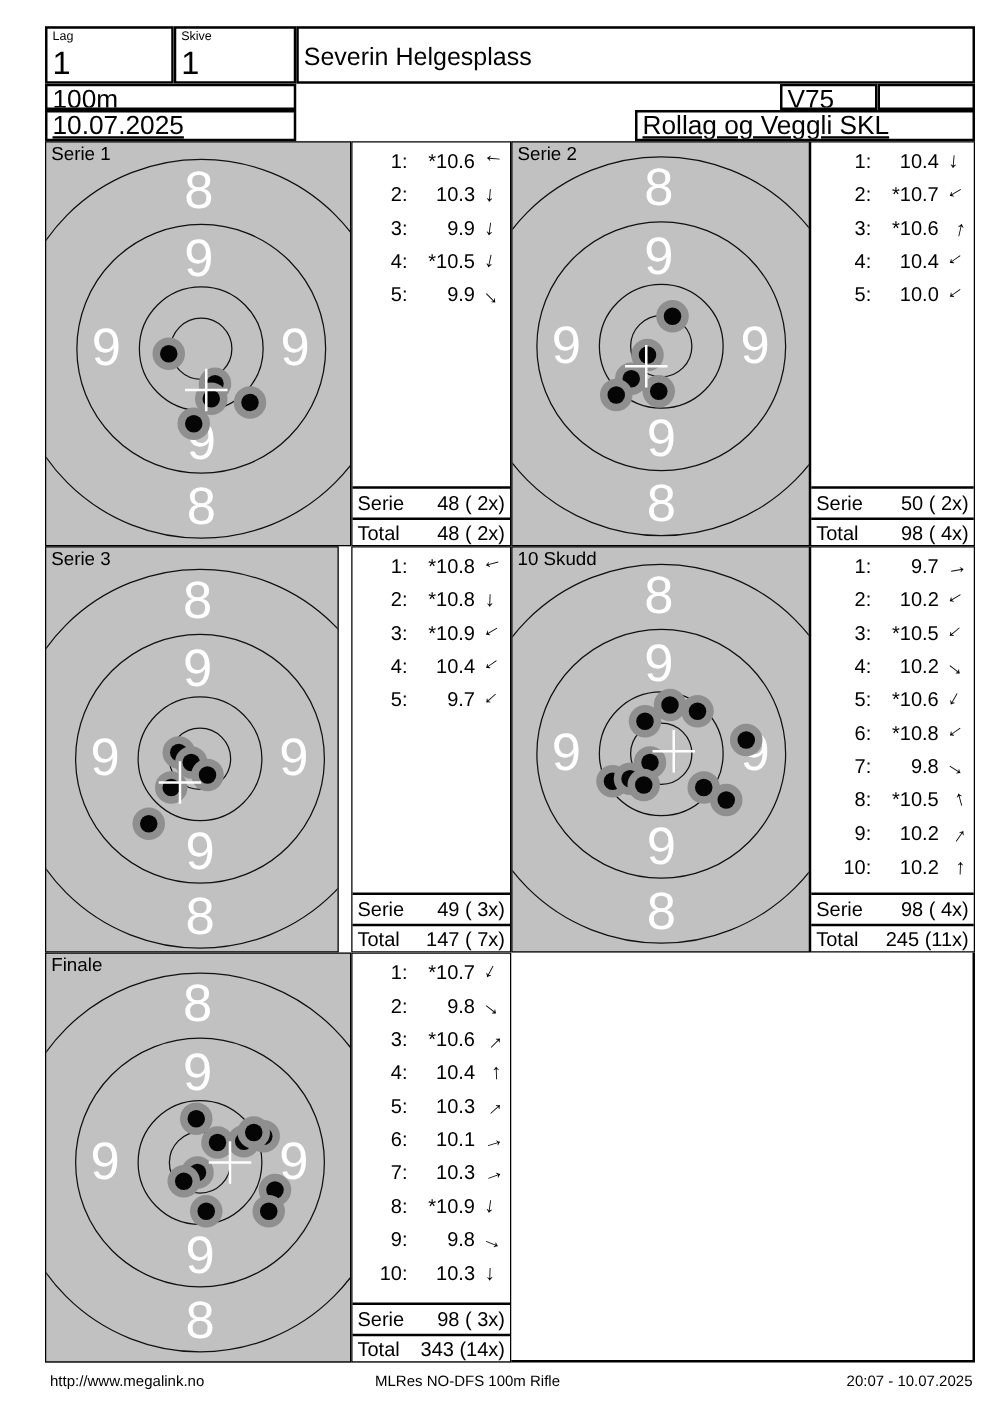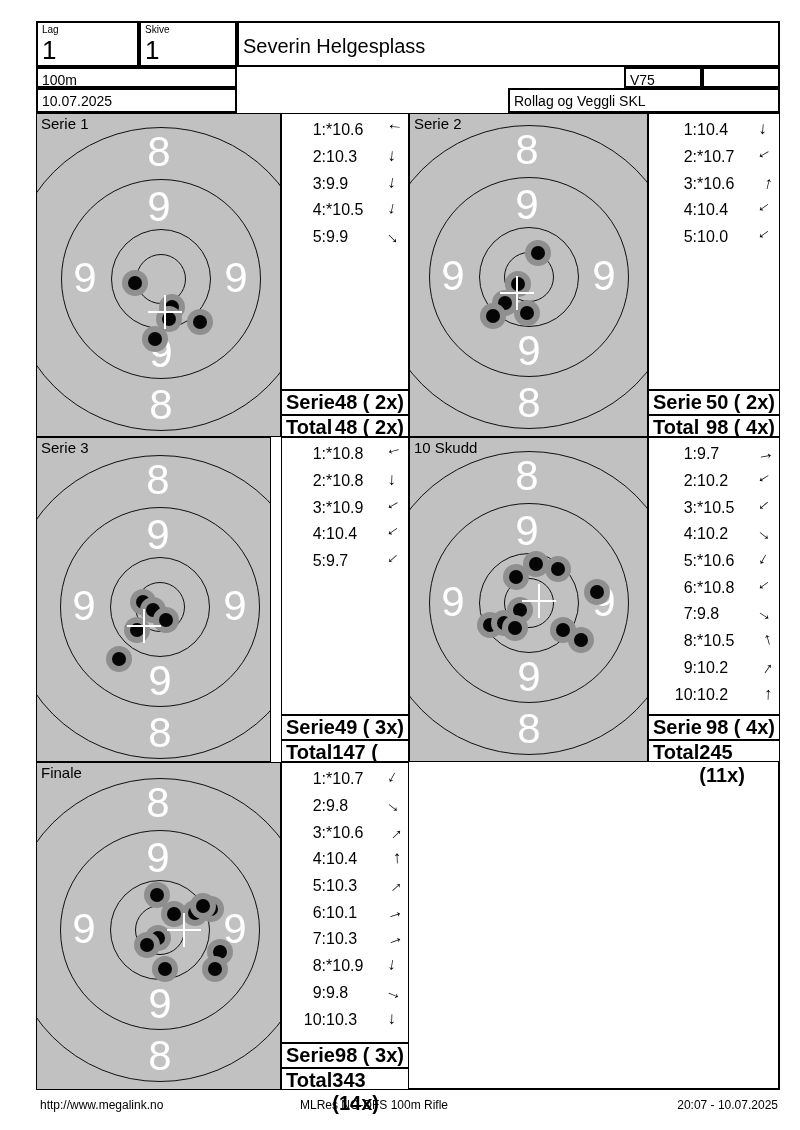--- a/index.html
+++ b/index.html
@@ -4,36 +4,36 @@
 <style>
   html,body{margin:0;padding:0;background:#fff;}
   .page{position:relative;width:800px;height:1130px;background:#fff;
         font-family:"Liberation Sans","DejaVu Sans",sans-serif;color:#000;overflow:hidden;}
   .abs{position:absolute;box-sizing:border-box;}
   .frame{border:2px solid #000;}
   .hcell{border:2px solid #000;background:#fff;padding:1px 4px;overflow:hidden;}
   .hcell .tiny{font-size:10px;line-height:11px;display:block;}
   .hcell .big{font-size:26px;line-height:30px;}
   .name{font-size:20px;line-height:44px;}
-  .mid{font-size:14px;line-height:20px;}
+  .mid{font-size:21px;line-height:20px;text-decoration:underline;}
   .target{background:var(--target-bg,#c1c1c1);border:1.5px solid #000;overflow:hidden;}
   .ptitle{position:absolute;top:1px;left:4px;font-size:15px;z-index:6;}
   .ring{position:absolute;border:1px solid #101010;border-radius:50%;box-sizing:border-box;}
   .ringnum{position:absolute;color:#fff;font-size:42px;line-height:42px;transform:translate(-50%,-52%);z-index:2;}
   .hole{position:absolute;width:26px;height:26px;border-radius:50%;background:var(--hole-outer,#8f8f8f);z-index:3;}
   .hole .core{position:absolute;left:6px;top:6px;width:14px;height:14px;border-radius:50%;background:#050505;}
   .crossbar{position:absolute;background:#fff;z-index:4;}
   .score{background:#fff;border:1.5px solid #000;}
   .shotrow{display:flex;align-items:center;height:26.7px;font-size:16px;}
   .shotrow .num{flex:1;text-align:right;}
-  .shotrow .val{width:54px;}
+  .shotrow .val{width:54px;text-align:right;}
   .shotrow .arr{width:28px;text-align:center;font-size:17px;}
   .arr span{display:inline-block;line-height:1;transform-origin:50% 50%;}
   .sumrow{position:absolute;left:0;right:0;border-top:2px solid #000;display:flex;
-          justify-content:space-between;align-items:flex-start;padding:0 4px;font-size:20px;font-weight:bold;}
+          justify-content:space-between;align-items:center;padding:0 4px;font-size:16px;}
   .footer{font-size:12px;line-height:14px;}
 </style>
 </head>
 <body>
 
 <div class="page">
 
   <div class="abs frame" style="left:36px;top:21px;width:744px;height:1069px;"></div>
 
   <div class="abs hcell" style="left:36px;top:21px;width:103px;height:46px;">

